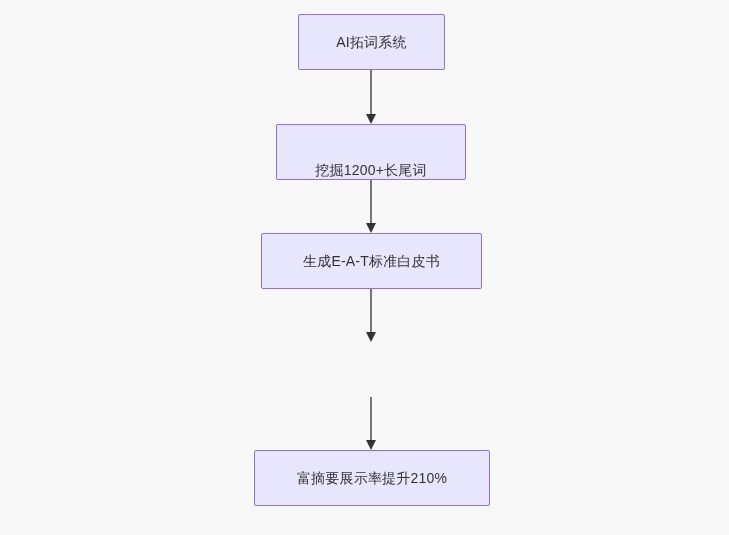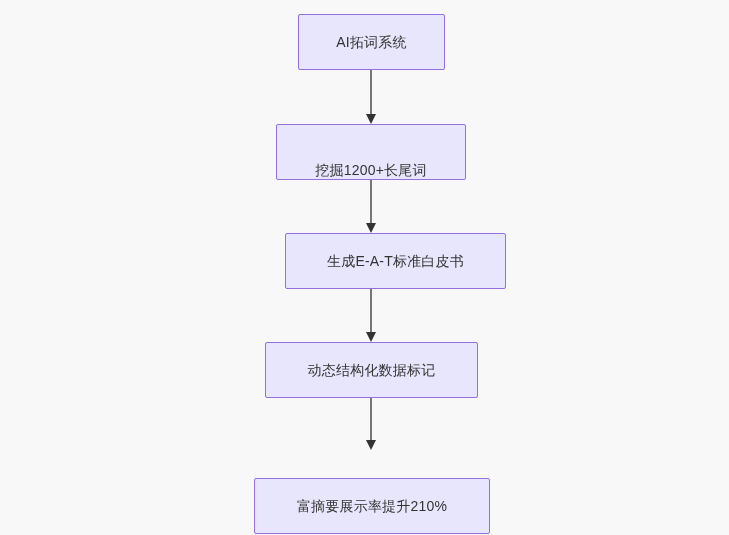--- a/index.html
+++ b/index.html
@@ -80,25 +80,22 @@
   </div>
 
   <div class="node" style="left:298px; top:14px; width:147px; height:56px;">
     <span class="node-label">AI拓词系统</span>
   </div>
 
   <div class="node" style="left:276px; top:124px; width:190px; height:56px;align-items:flex-end;">
     <span class="node-label">挖掘1200+长尾词</span>
   </div>
 
-  <div class="node" style="left:261px; top:233px; width:221px; height:56px;margin-left:24px;">
+  <div class="node" style="left:261px; top:233px; width:221px; height:56px;">
     <span class="node-label">生成E-A-T标准白皮书</span>
   </div>
 
-  <div class="node" style="left:265px; top:342px; width:213px; height:56px;">
-    <span class="node-label">动态结构化数据标记</span>
-  </div>
 
-  <div class="node" style="left:254px; top:450px; width:236px; height:56px;margin-top:28px;">
+  <div class="node" style="left:254px; top:450px; width:236px; height:56px;">
     <span class="node-label">富摘要展示率提升210%</span>
   </div>
 
 </div>
 
 </body></html>

